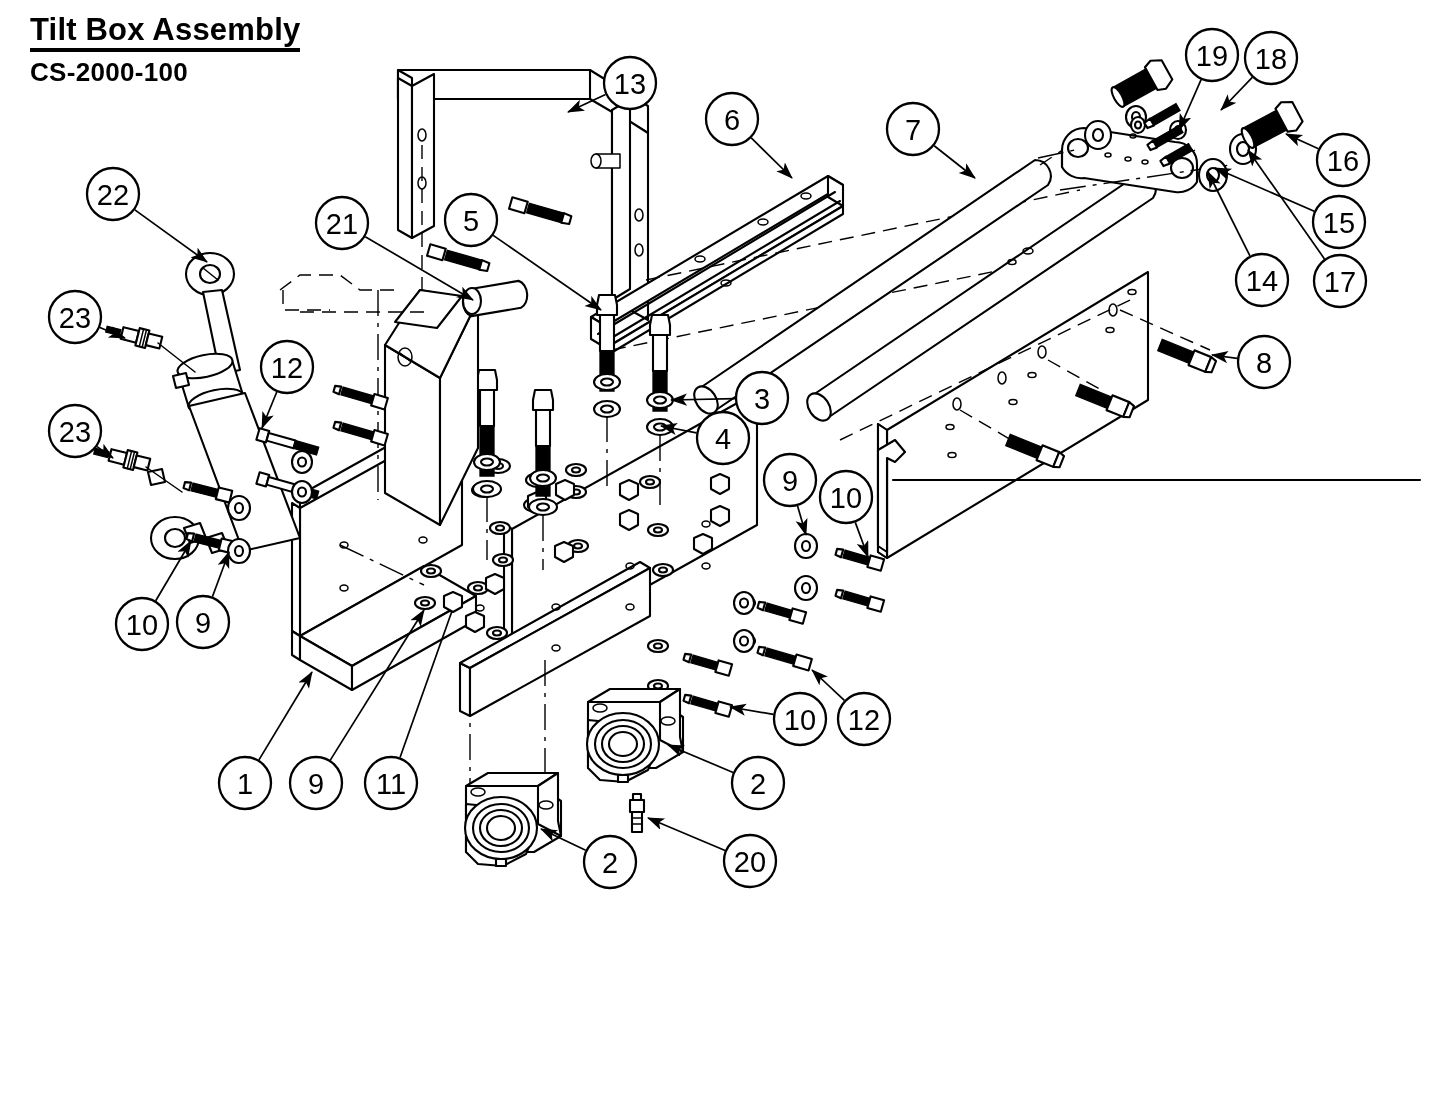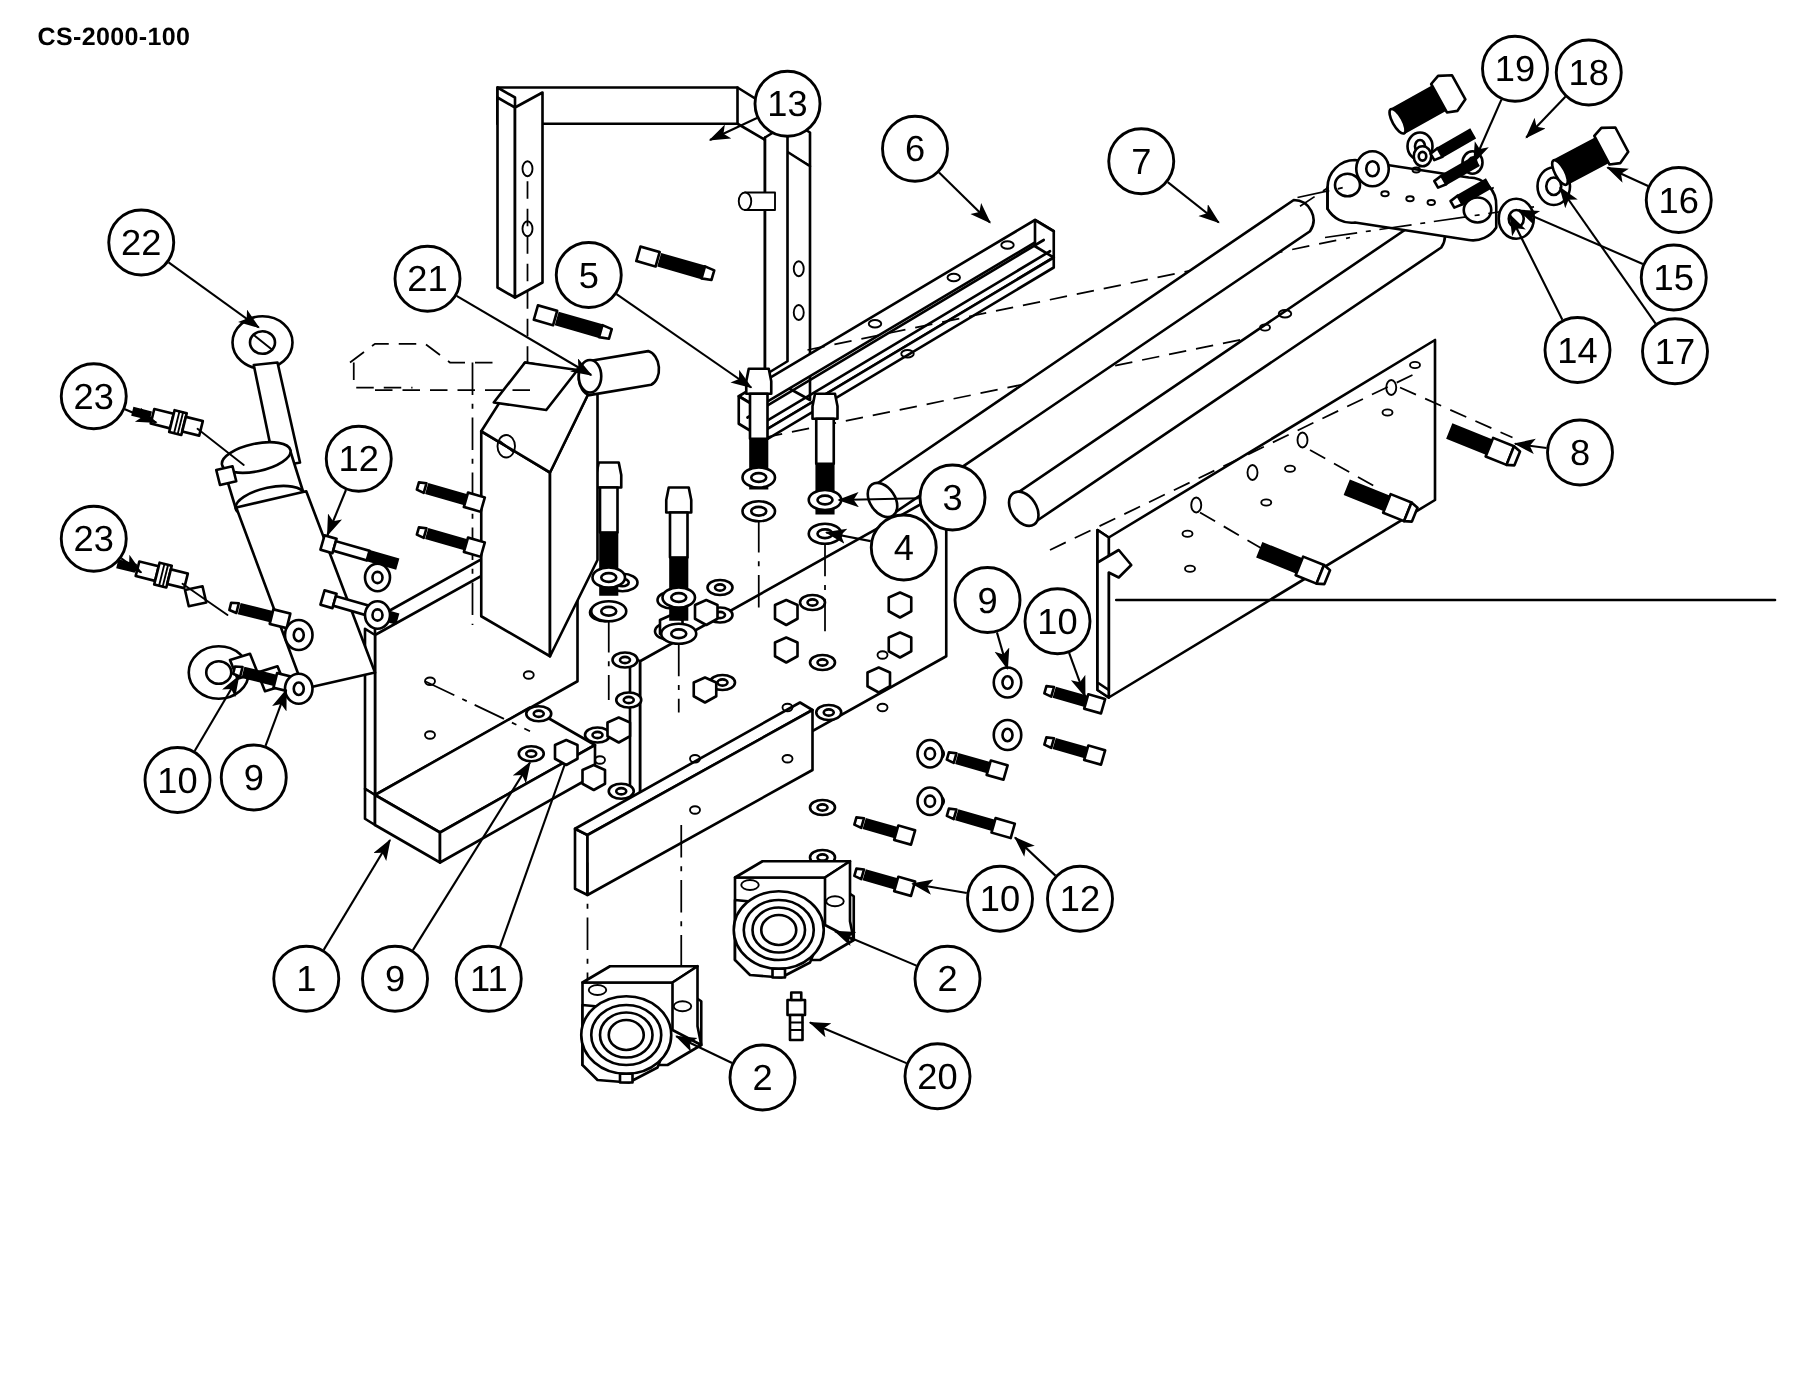--- a/index.html
+++ b/index.html
@@ -24,38 +24,39 @@
   #title-main{
     font-size:31px;
     font-weight:bold;
     letter-spacing:0.2px;
     line-height:1.05;
     border-bottom:4px solid #000;
     display:inline-block;
     padding-bottom:1px;
   }
   #title-sub{
-    font-size:20px;
+    font-size:26px;
     font-weight:bold;
     margin-top:5px;
     letter-spacing:0.3px;
   }
   #drawing{
     position:absolute;
     left:0;top:0;
     width:1445px;
     height:1117px;
   }
 </style>
 </head>
 <body>
 
 <div id="sheet">
 
   <div id="title-block">
+    <div id="title-main">Tilt Box Assembly</div>
     <div id="title-sub">CS-2000-100</div>
   </div>
 
   <svg id="drawing" viewBox="0 0 1445 1117">
     <defs>
       <style>
         .ln{fill:none;stroke:#000;stroke-width:2.1;stroke-linejoin:round;stroke-linecap:round;}
         .lnT{fill:none;stroke:#000;stroke-width:1.5;stroke-linejoin:round;stroke-linecap:round;}
         .fl{fill:#fff;stroke:#000;stroke-width:2.1;stroke-linejoin:round;}
         .flT{fill:#fff;stroke:#000;stroke-width:1.5;stroke-linejoin:round;}

